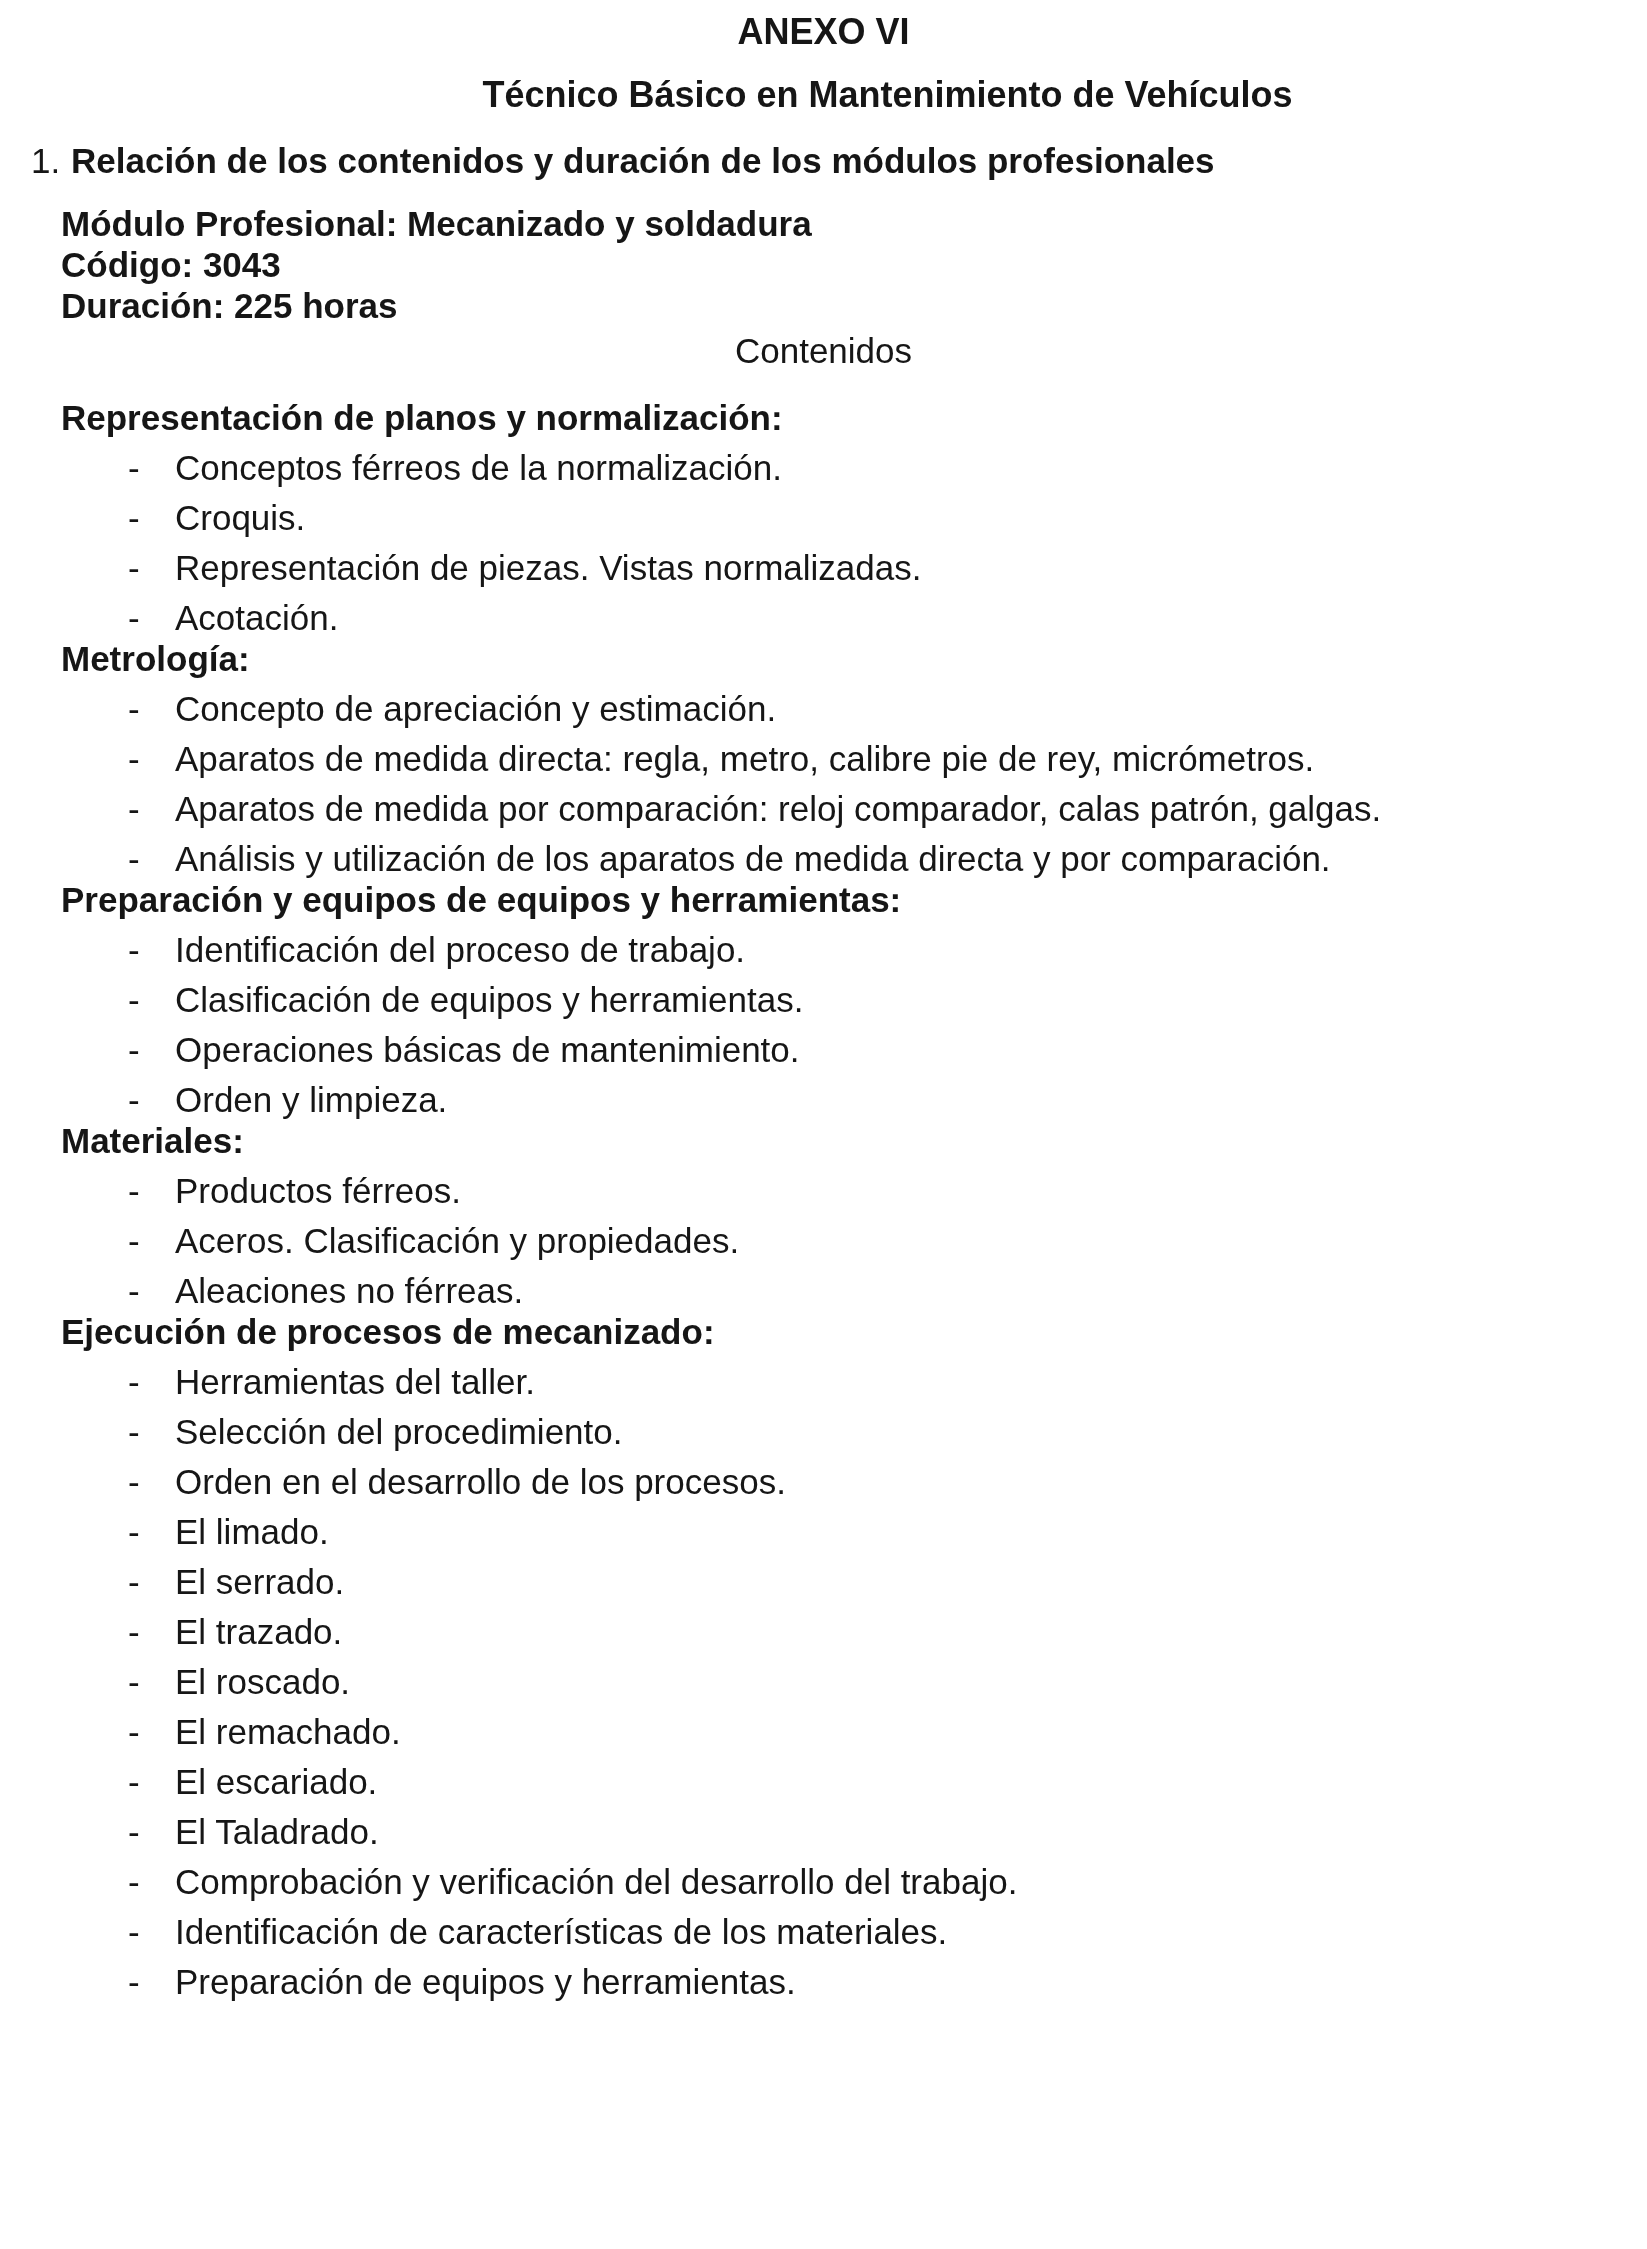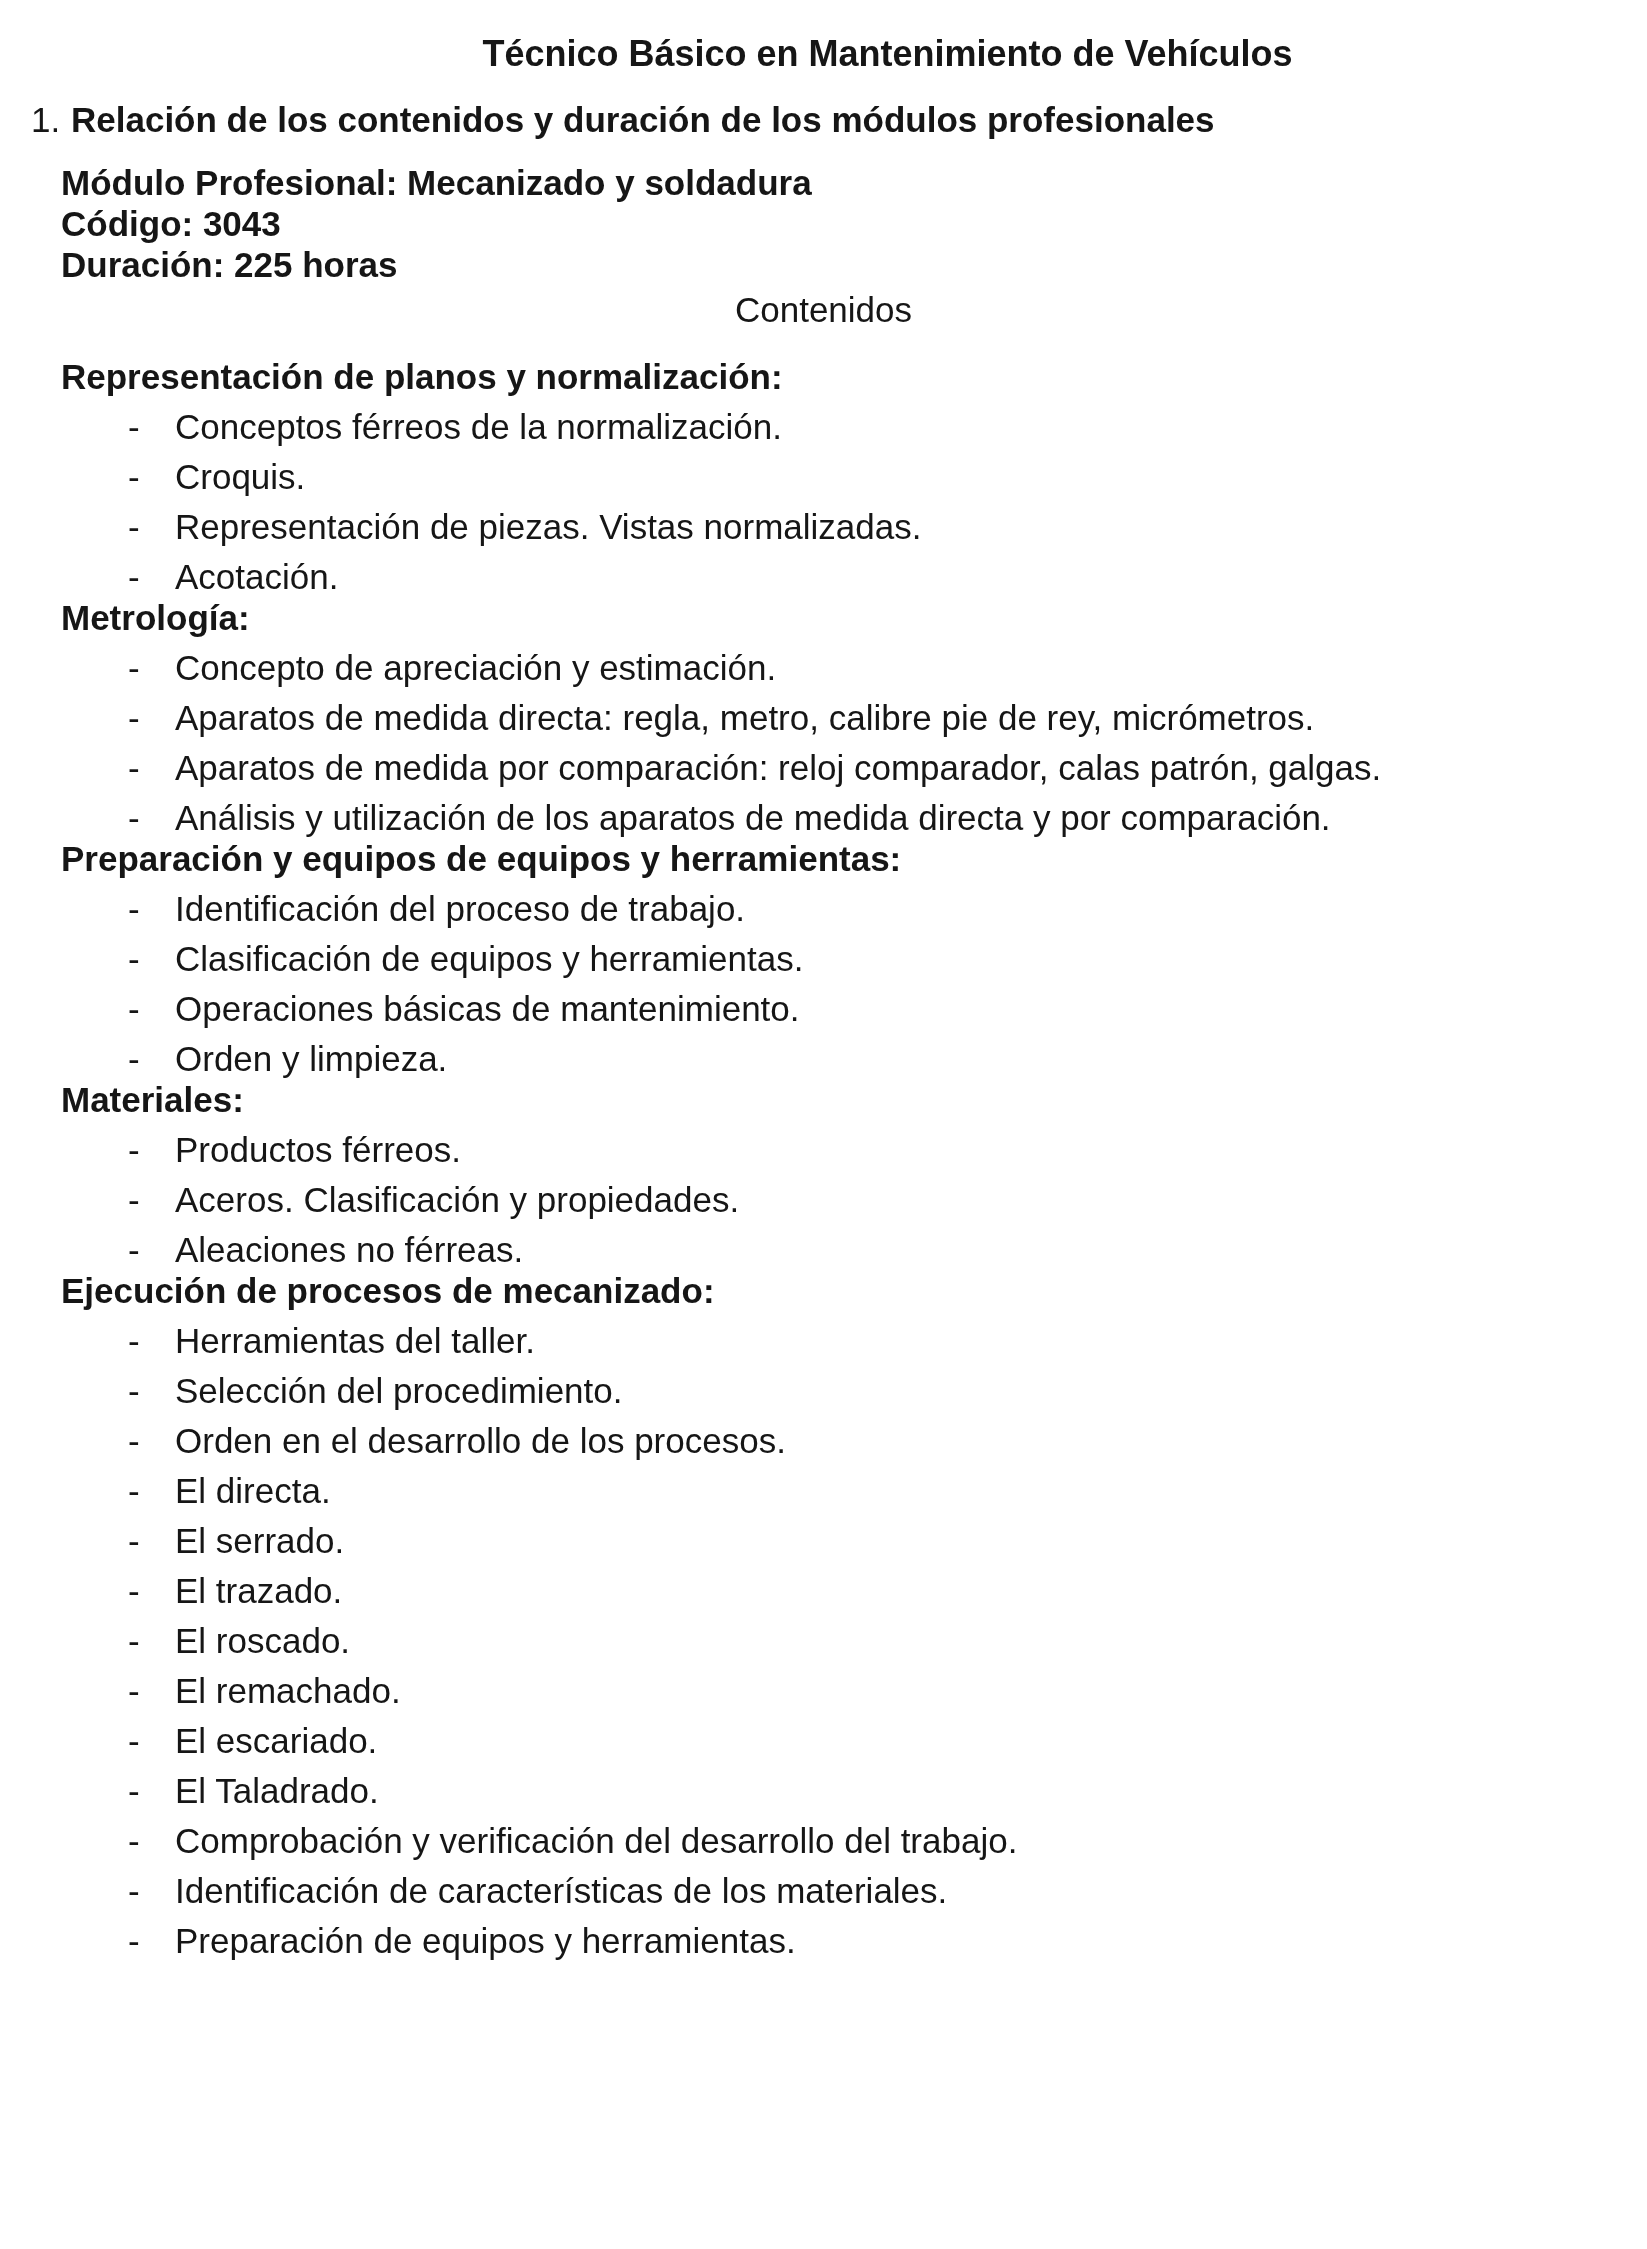--- a/index.html
+++ b/index.html
@@ -84,20 +84,21 @@
   }
   .sections .section:first-child .section-heading {
     margin-top: 26px;
   }
 </style>
 </head>
 <body>
 
 <div class="page">
 
+  <h1 class="doc-title">ANEXO VI</h1>
 
   <h2 class="doc-subtitle">Técnico Básico en Mantenimiento de Vehículos</h2>
 
   <div class="numbered-heading">
     <span class="num">1.</span>
     <span class="heading-text">Relación de los contenidos y duración de los módulos profesionales</span>
   </div>
 
   <div class="module-block">
     <p>Módulo Profesional: Mecanizado y soldadura</p>
@@ -202,21 +203,21 @@
           <div class="bullet-item">
             <span class="dash">-</span>
             <span class="item-text">Selección del procedimiento.</span>
           </div>
           <div class="bullet-item">
             <span class="dash">-</span>
             <span class="item-text">Orden en el desarrollo de los procesos.</span>
           </div>
           <div class="bullet-item">
             <span class="dash">-</span>
-            <span class="item-text">El directa.</span>
+            <span class="item-text">El limado.</span>
           </div>
           <div class="bullet-item">
             <span class="dash">-</span>
             <span class="item-text">El serrado.</span>
           </div>
           <div class="bullet-item">
             <span class="dash">-</span>
             <span class="item-text">El trazado.</span>
           </div>
           <div class="bullet-item">

